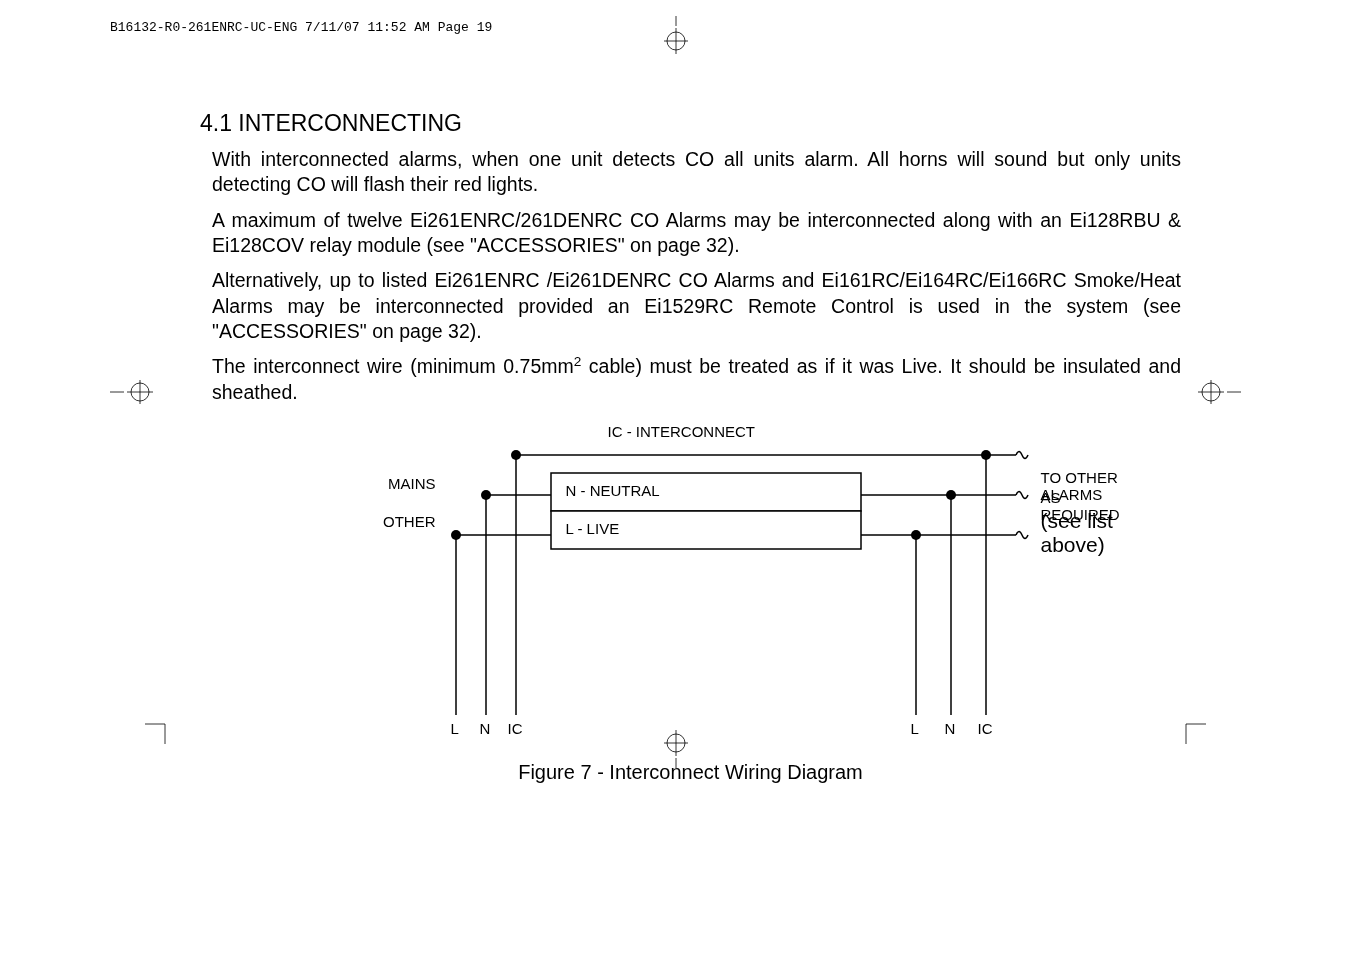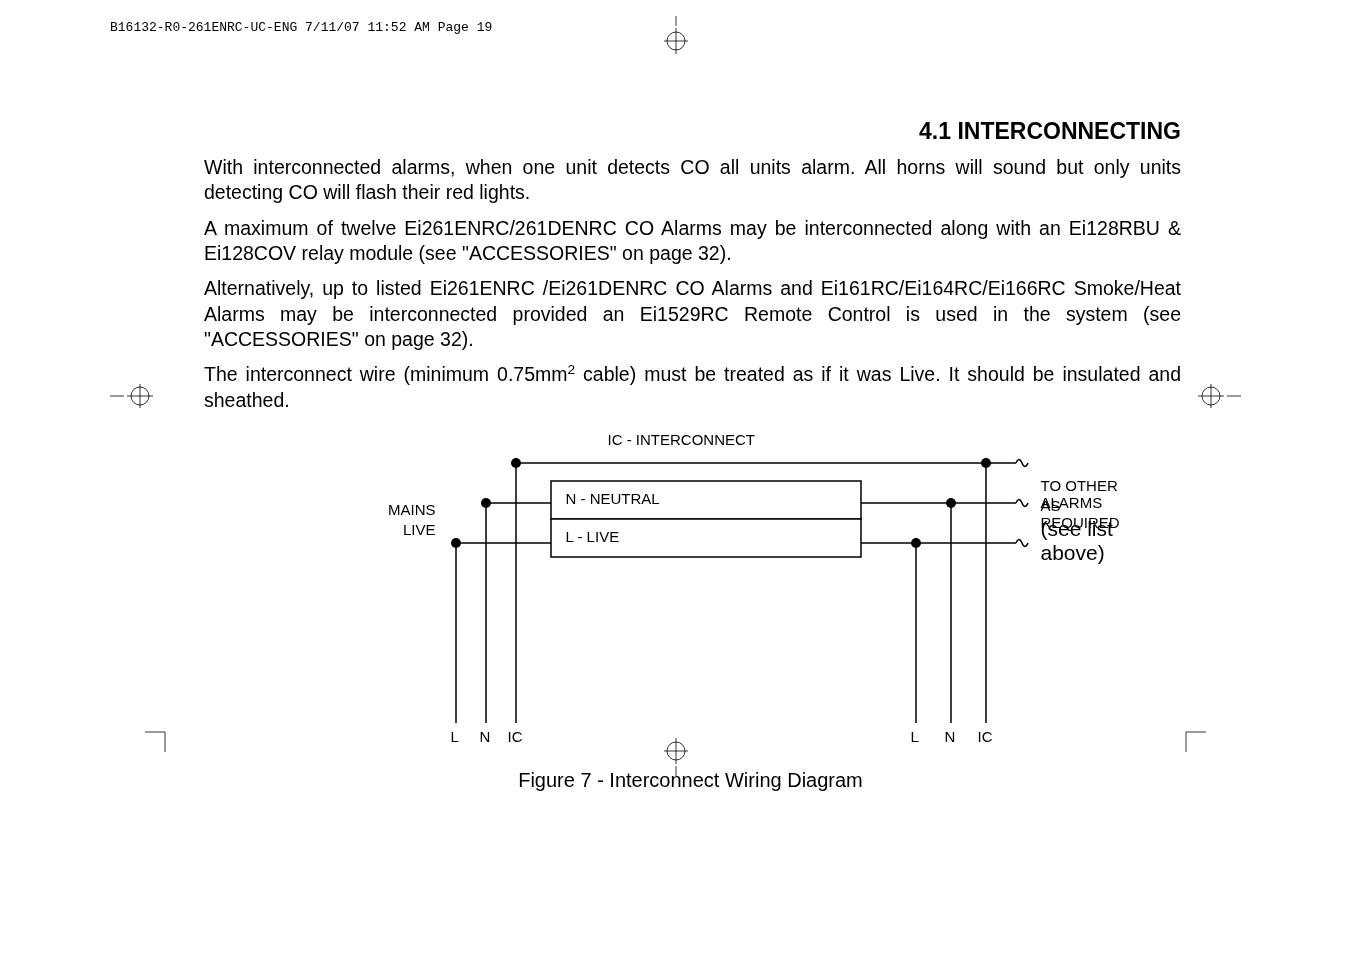--- a/index.html
+++ b/index.html
@@ -6,21 +6,21 @@
     margin: 0;
     padding: 0;
     background: #ffffff;
     font-family: Arial, Helvetica, sans-serif;
     color: #000000;
     width: 1351px;
     height: 954px;
     position: relative;
   }
   .page {
-    padding: 28px 110px 0 180px;
+    padding: 20px 110px 0 180px;
     position: relative;
   }
   .header-meta {
     font-family: "Courier New", monospace;
     font-size: 13px;
     position: absolute;
     top: 20px;
     left: 110px;
   }
   .crop-mark-top {
@@ -50,28 +50,27 @@
   .crop-corner-bl { position:absolute; bottom:40px; left:145px; }
   .crop-corner-br { position:absolute; bottom:40px; right:145px; }
 
   .content {
     margin-top: 90px;
     margin-left: 20px;
     margin-right: 60px;
   }
   h2.section-title {
     font-size: 23px;
-    font-weight: bold;
-    margin: 0 0 10px 16px;
-    text-align: right;
+    font-weight: normal;
+    margin: 0 0 10px 0;
   }
   p.body {
     font-size: 19.5px;
     line-height: 1.3;
-    margin: 0 0 10px 4px;
+    margin: 0 0 10px 12px;
     text-align: justify;
   }
   .bold { font-weight: normal; }
   sup { font-size: 0.7em; vertical-align: super; line-height:0; }
 
   .diagram-area {
     position: relative;
     width: 900px;
     height: 340px;
     margin: 10px auto 0 auto;
@@ -186,22 +185,22 @@
         <path d="M675 120 L775 120" stroke="#000" stroke-width="1.5" fill="none"></path>
         <path d="M775 120 Q778 113 781 120 Q784 127 787 120" stroke="#000" stroke-width="1.5" fill="none"></path>
 
       </svg>
 
       
       <div class="diag-label" style="left:367px; top:8px;">IC - INTERCONNECT</div>
       <div class="diag-label" style="left:325px; top:67px;">N - NEUTRAL</div>
       <div class="diag-label" style="left:325px; top:105px;">L - LIVE</div>
 
-      <div class="diag-label" style="left:95px; top:78px; text-align:right; width:100px;">MAINS</div>
-      <div class="diag-label" style="left:95px; top:98px; text-align:right; width:100px;">LIVE</div>
+      <div class="diag-label" style="left:95px; top:60px; text-align:right; width:100px;">MAINS</div>
+      <div class="diag-label" style="left:95px; top:98px; text-align:right; width:100px;">OTHER</div>
 
       <div class="diag-label" style="left:800px; top:54px;">TO OTHER ALARMS</div>
       <div class="diag-label" style="left:800px; top:74px;">AS REQUIRED</div>
       <div class="diag-label small-text" style="left:800px; top:94px;">(see list above)</div>
 
       
       <div class="diag-label" style="left:210px; top:305px;">L</div>
       <div class="diag-label" style="left:239px; top:305px;">N</div>
       <div class="diag-label" style="left:267px; top:305px;">IC</div>
 

